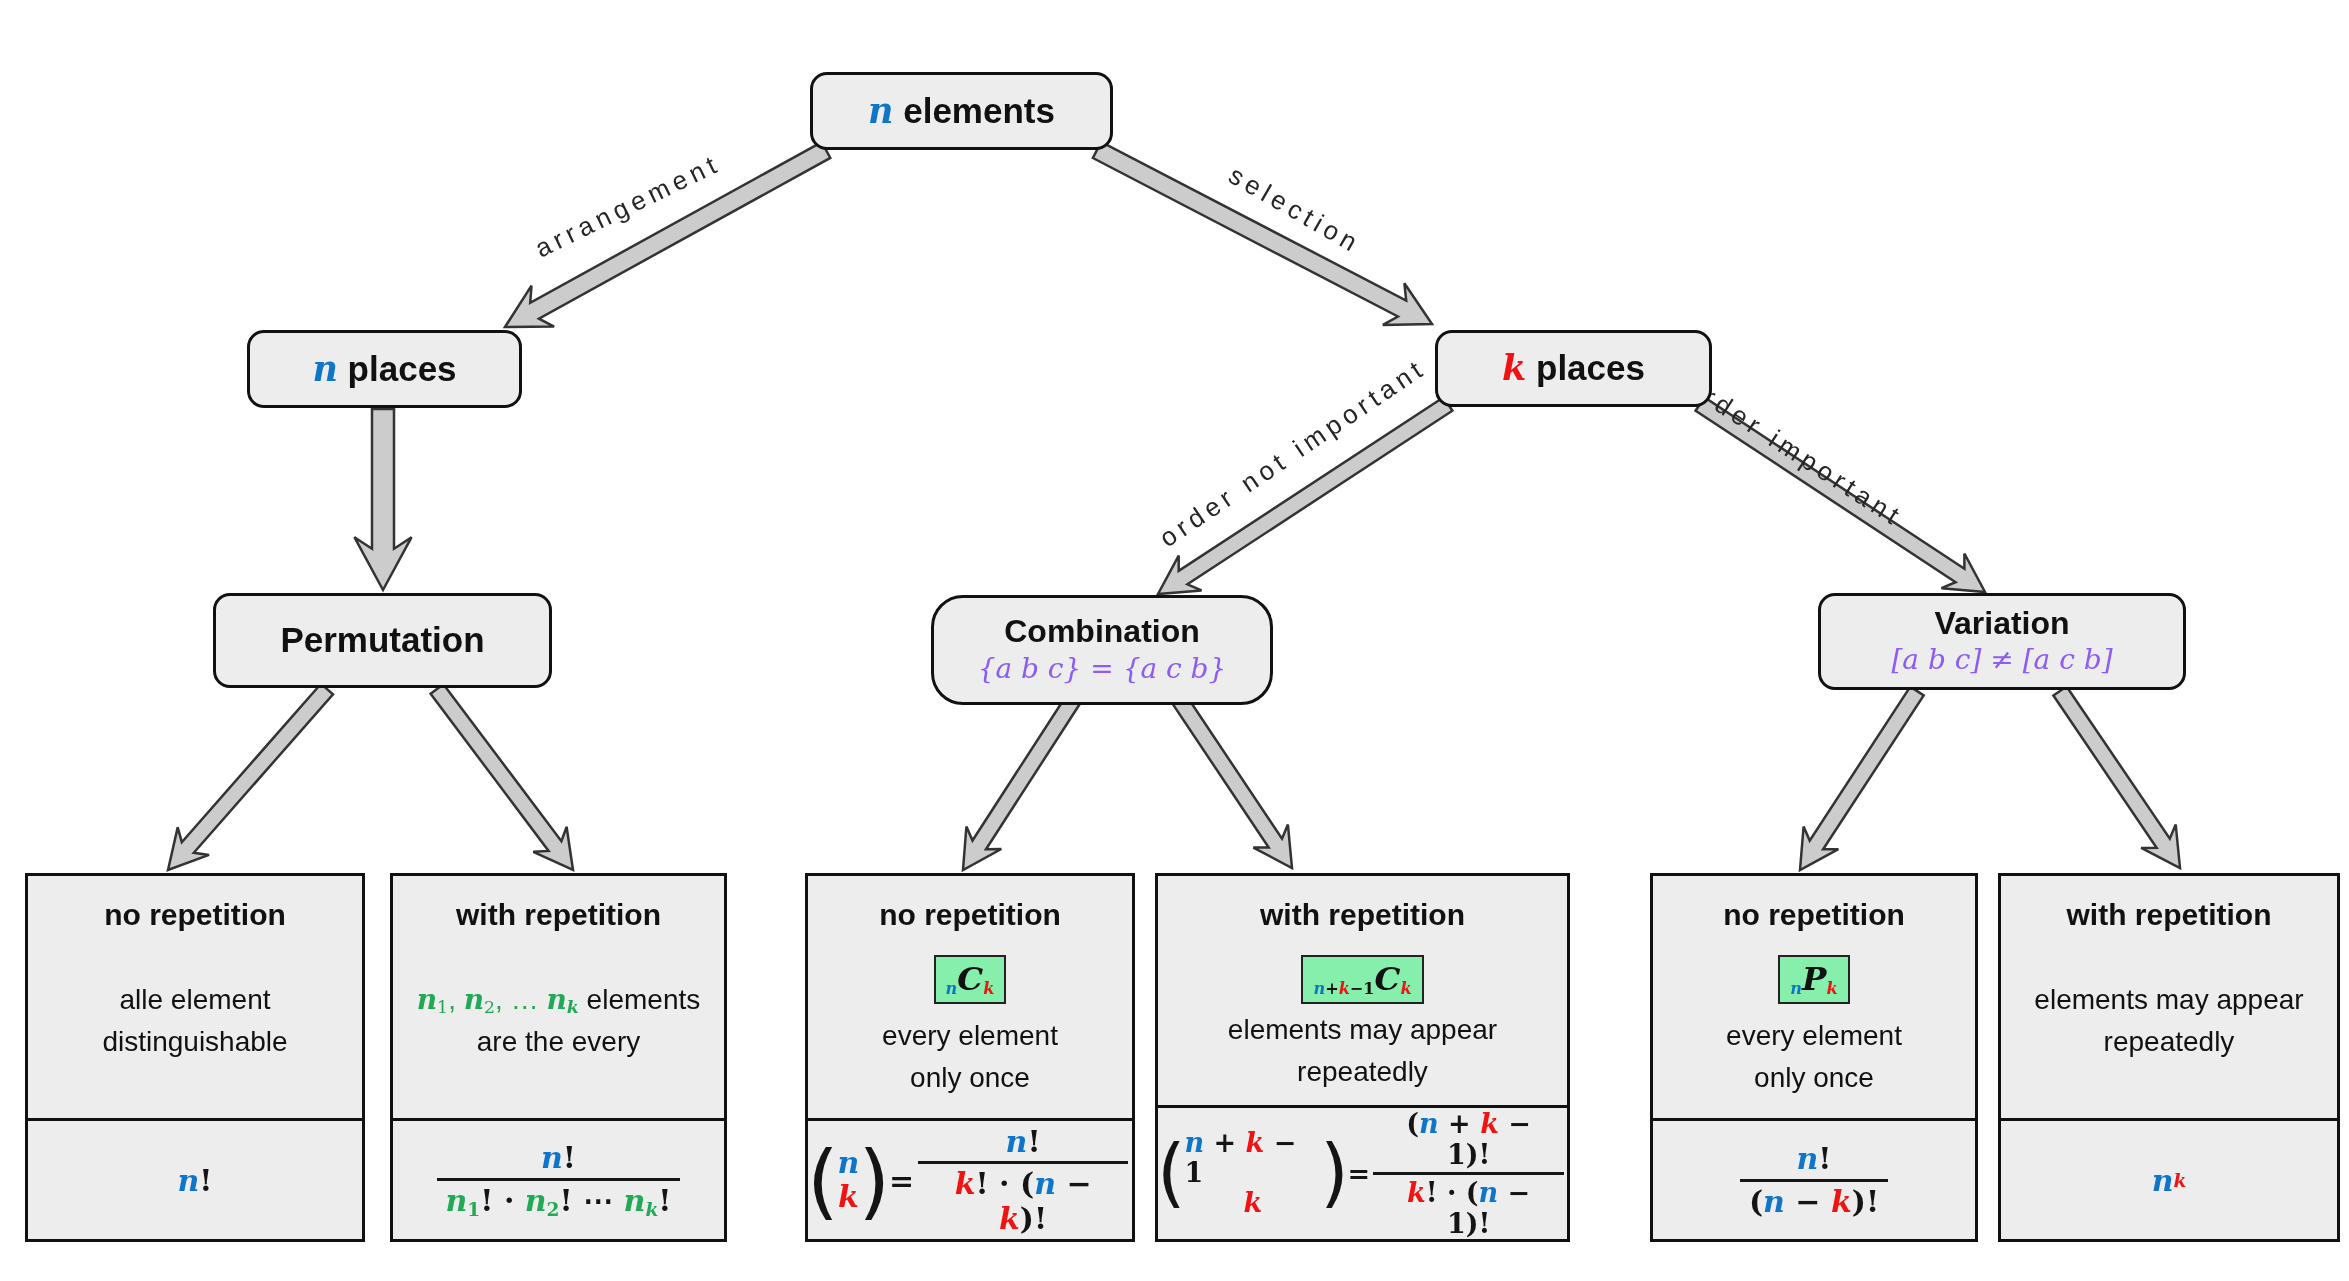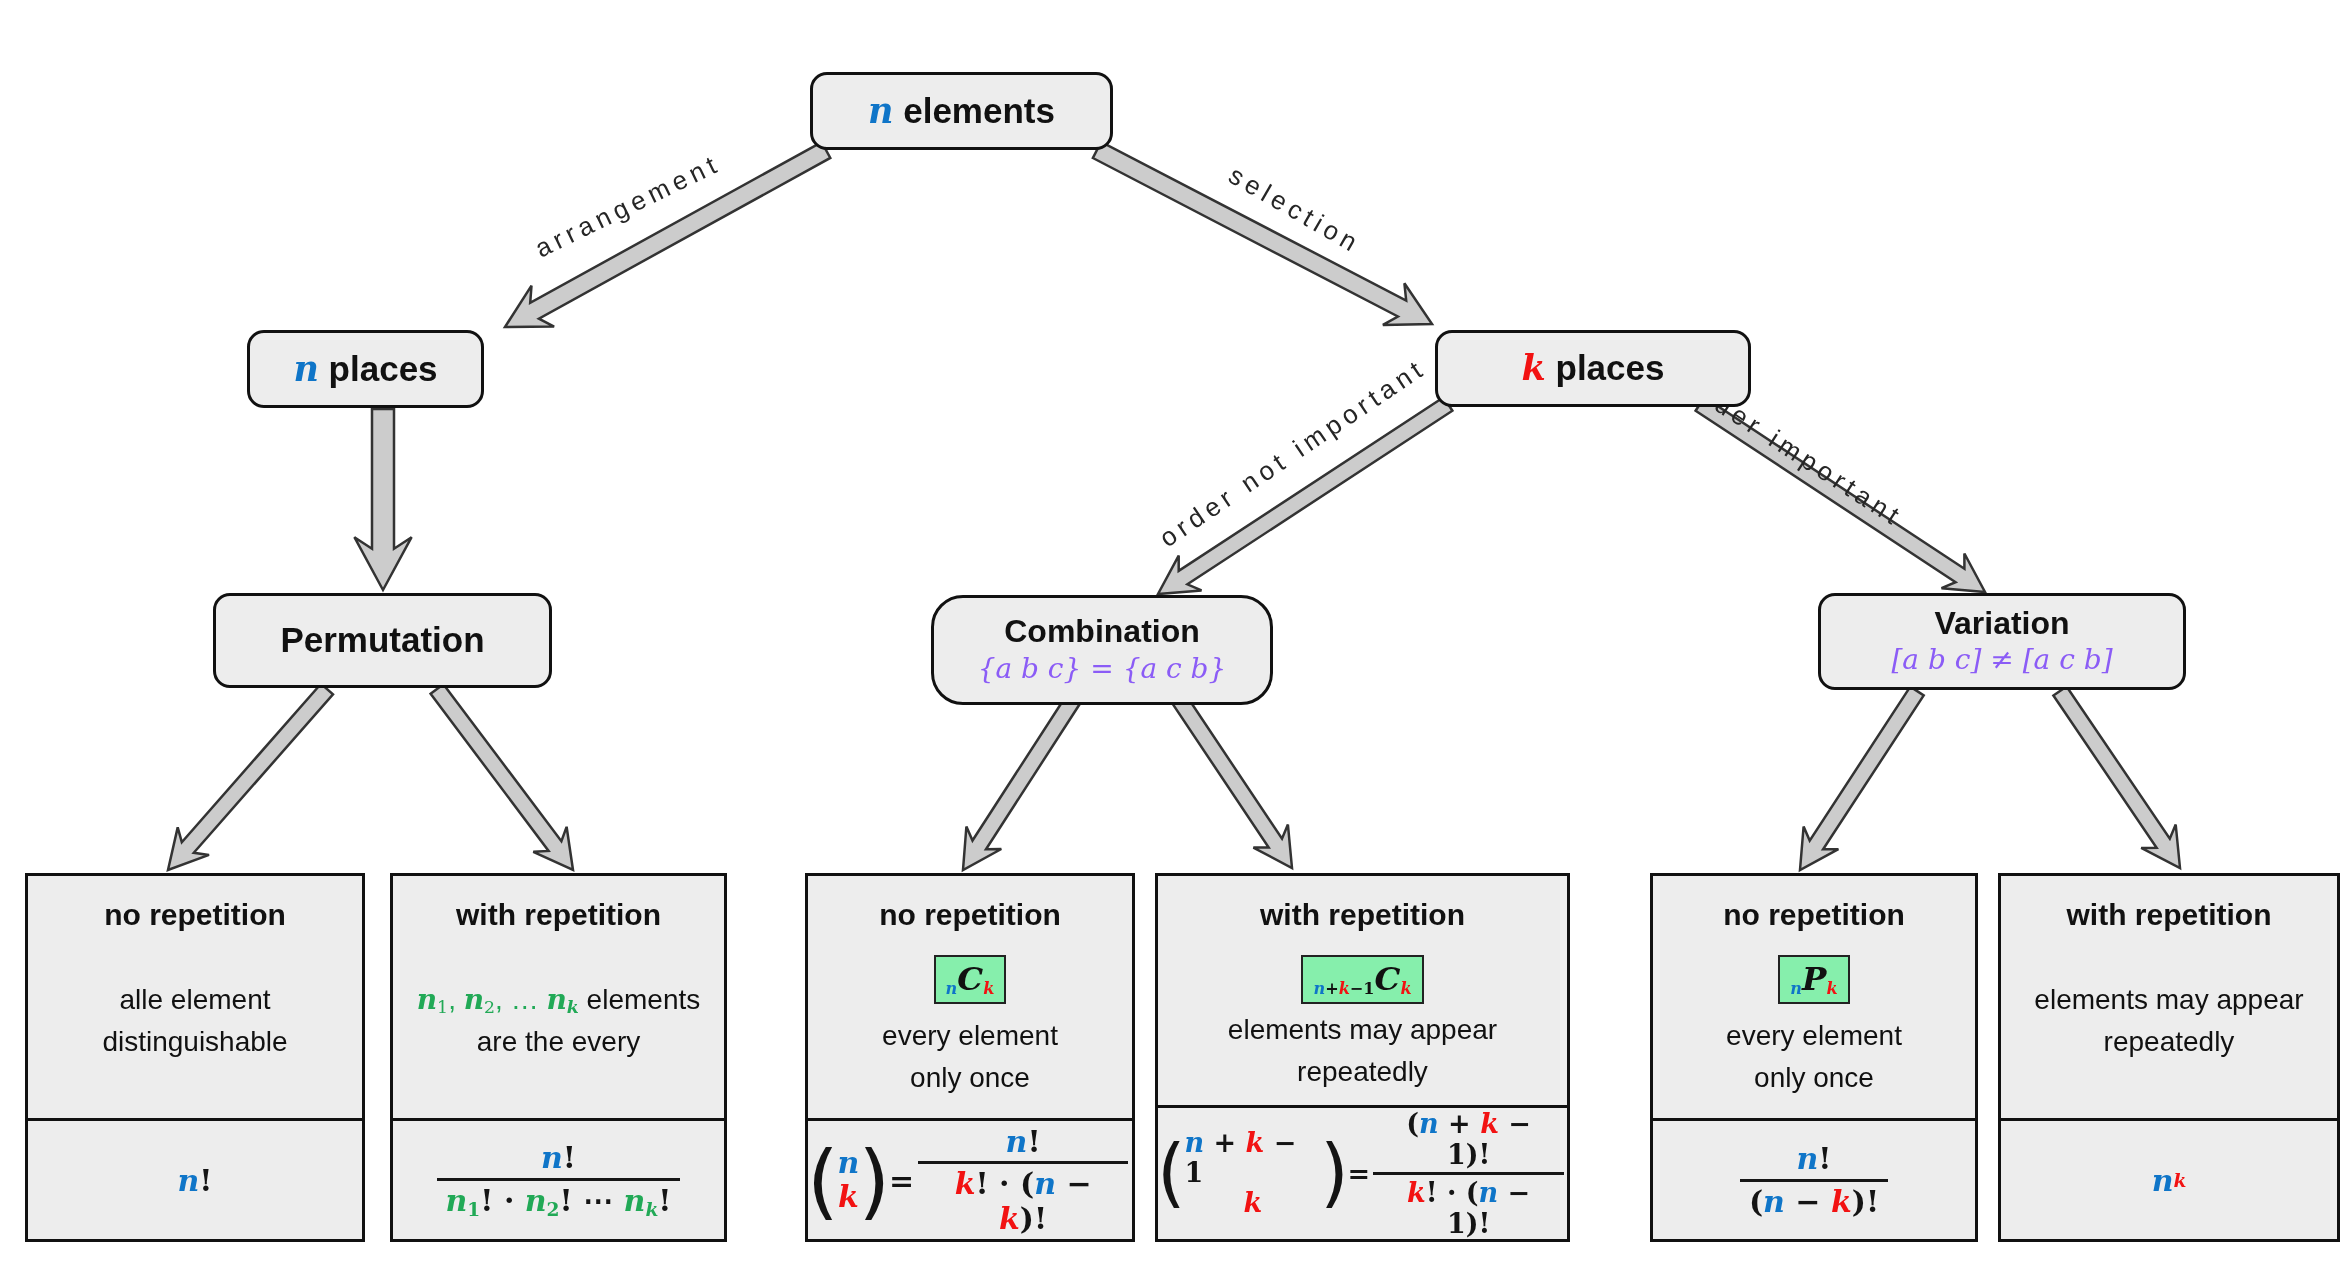--- a/index.html
+++ b/index.html
@@ -71,25 +71,25 @@
 
   <div class="edge-label" style="left:628px;top:206px;transform:translate(-50%,-50%) rotate(-26deg);">arrangement</div>
   <div class="edge-label" style="left:1295px;top:210px;transform:translate(-50%,-50%) rotate(30deg);">selection</div>
   <div class="edge-label" style="left:1293px;top:453px;transform:translate(-50%,-50%) rotate(-34deg);">order not important</div>
   <div class="edge-label" style="left:1795px;top:452px;transform:translate(-50%,-50%) rotate(33deg);">order important</div>
 
   <div class="node" style="left:810px;top:72px;width:303px;height:78px;">
     <div class="node-title"><span class="mvar c-b">n</span><span class=""> elements</span></div>
   </div>
 
-  <div class="node" style="left:247px;top:330px;width:237px;height:78px;">
+  <div class="node" style="left:247px;top:330px;width:275px;height:78px;">
     <div class="node-title"><span class="mvar c-b">n</span><span class=""> places</span></div>
   </div>
 
-  <div class="node" style="left:1435px;top:330px;width:316px;height:77px;">
+  <div class="node" style="left:1435px;top:330px;width:277px;height:77px;">
     <div class="node-title"><span class="mvar c-r">k</span><span class=""> places</span></div>
   </div>
 
   <div class="node" style="left:213px;top:593px;width:339px;height:95px;">
     <div class="node-title"><span class="">Permutation</span></div>
 
   </div>
 
   <div class="node" style="left:931px;top:595px;width:342px;height:110px;border-radius:32px;">
     <div class="node-title" style="font-size:32px"><span class="">Combination</span></div>

